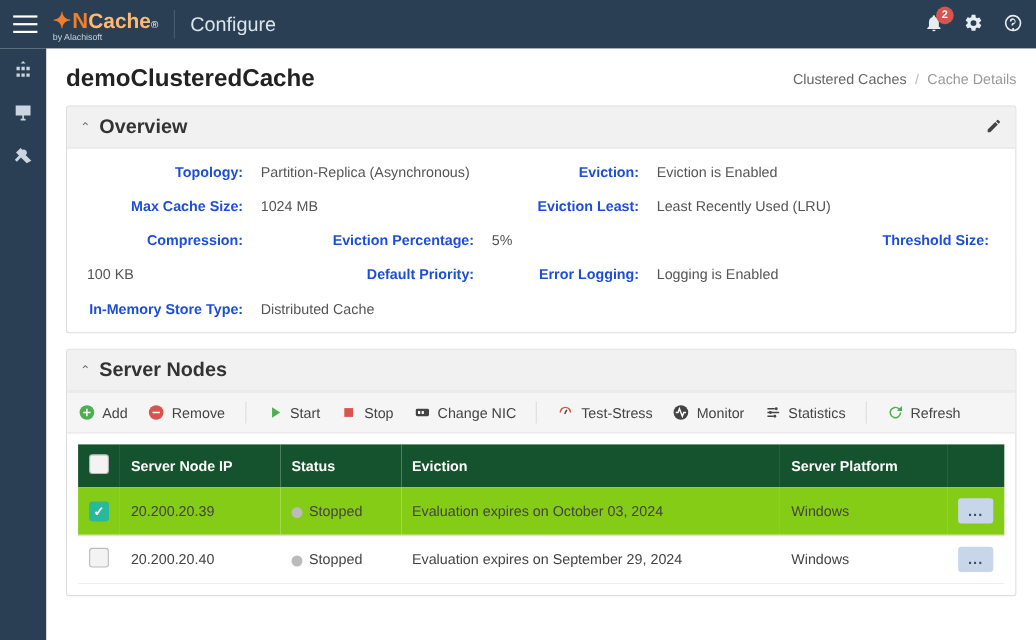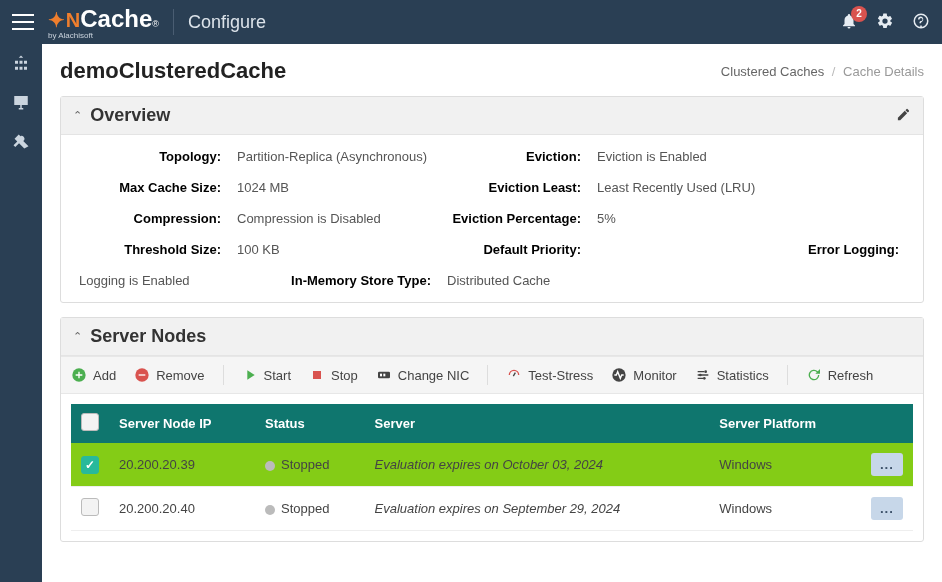--- a/index.html
+++ b/index.html
@@ -4,21 +4,21 @@
 <style>
 * { box-sizing: border-box; margin: 0; padding: 0; }
 body { font-family: "Segoe UI", Arial, sans-serif; font-size: 13px; color: #333; background: #fff; width: 942px; height: 582px; overflow: hidden; }
 
 
 .navbar { background: #2a3f54; color: #fff; height: 44px; display: flex; align-items: center; padding: 0 12px; }
 .hamburger { width: 22px; height: 16px; display: flex; flex-direction: column; justify-content: space-between; cursor: pointer; margin-right: 14px; }
 .hamburger span { display: block; height: 2px; background: #fff; }
 .brand { display: flex; align-items: center; gap: 6px; }
 .brand-logo { display: flex; align-items: baseline; }
-.brand-logo .big { font-size: 24px; font-weight: 700; color: #ffffff; }
+.brand-logo .big { font-size: 19px; font-weight: 700; color: #fdba74; }
 .brand-logo .accent { color: #ef7e2d; font-weight: 700; font-size: 20px; }
 .brand-logo sup { font-size: 9px; vertical-align: top; }
 .brand-sub { font-size: 8px; color: #c9d2dc; margin-top: -2px; }
 .divider-v { width: 1px; height: 26px; background: #4a5d72; margin: 0 14px; }
 .configure { font-size: 18px; color: #dce3ea; }
 .nav-spacer { flex: 1; }
 .nav-icons { display: flex; align-items: center; gap: 18px; }
 .bell-wrap { position: relative; }
 .badge { position: absolute; top: -6px; right: -9px; background: #d9534f; color: #fff; font-size: 10px; border-radius: 50%; width: 16px; height: 16px; display: flex; align-items: center; justify-content: center; font-weight: 600; }
 .nav-ico svg { width: 18px; height: 18px; fill: #e6ecf2; }
@@ -38,39 +38,39 @@
 
 .panel { border: 1px solid #ddd; border-radius: 3px; margin-bottom: 14px; background: #fff; }
 .panel-head { background: #f1f1f1; border-bottom: 1px solid #e4e4e4; padding: 8px 12px; display: flex; align-items: center; gap: 8px; }
 .panel-head .chev { font-size: 11px; color: #666; }
 .panel-title { font-size: 18px; font-weight: 600; }
 .panel-head .spacer { flex: 1; }
 .panel-head .edit svg { width: 15px; height: 15px; fill: #444; }
 .panel-body { padding: 14px 18px; }
 
 .kv-grid { display: grid; grid-template-columns: 148px 200px 140px auto; row-gap: 16px; column-gap: 10px; font-size: 13px; }
-.kv-grid .k { text-align: right; font-weight: 600; color: #000000; padding-right: 6px; }
+.kv-grid .k { text-align: right; font-weight: 600; color: #1d4ed8; padding-right: 6px; }
 .kv-grid .v { color: #555; }
 
 .toolbar { background: #f5f5f5; border-top: 1px solid #e7e7e7; border-bottom: 1px solid #e7e7e7; padding: 8px 10px; display: flex; gap: 18px; flex-wrap: wrap; }
 .tool-btn { display: flex; align-items: center; gap: 6px; color: #444; cursor: pointer; font-size: 13px; }
 .tool-ico { width: 16px; height: 16px; display: inline-flex; align-items: center; justify-content: center; }
 .tool-sep { width: 1px; height: 20px; background: #ddd; }
 
 .tbl-wrap { padding: 10px; }
 .tbl { width: 100%; border-collapse: collapse; }
-.tbl thead th { background: #0f766e; color: #fff; text-align: left; padding: 9px 10px; font-size: 13px; font-weight: 600; }
+.tbl thead th { background: #14532d; color: #fff; text-align: left; padding: 9px 10px; font-size: 13px; font-weight: 600; }
 .tbl thead th:first-child { width: 36px; }
 .tbl tbody td { padding: 10px; font-size: 13px; color: #444; border-bottom: 1px solid #eee; }
 .row-sel { background: #84cc16; }
 .chk { width: 18px; height: 18px; border: 1px solid #bbb; border-radius: 3px; background: #f3f3f3; display: inline-flex; align-items: center; justify-content: center; }
 .chk.checked { background: #28b99b; border-color: #28b99b; }
 .chk.checked::after { content: "✓"; color: #fff; font-size: 12px; font-weight: 700; }
 .status-dot { width: 10px; height: 10px; border-radius: 50%; background: #bbb; display: inline-block; margin-right: 6px; vertical-align: middle; }
-.license-txt { font-style: italic; color: #666; margin-top: 12px; }
+.license-txt { color: #666; margin-top: 12px; }
 .menu-btn { background: #c7d7e9; color: #3c5169; border: none; padding: 4px 9px; border-radius: 3px; cursor: pointer; font-weight: 700; letter-spacing: 1px; }
 </style>
 </head>
 <body>
 
 <div class="navbar">
   <div class="hamburger">
       <span></span>
       <span></span>
       <span></span>
@@ -156,21 +156,20 @@
           <div class="v">Partition-Replica (Asynchronous)</div>
           <div class="k">Eviction:</div>
           <div class="v">Eviction is Enabled</div>
 
           <div class="k">Max Cache Size:</div>
           <div class="v">1024 MB</div>
           <div class="k">Eviction Least:</div>
           <div class="v">Least Recently Used (LRU)</div>
 
           <div class="k">Compression:</div>
-          <div class="v">Compression is Disabled</div>
           <div class="k">Eviction Percentage:</div>
           <div class="v">5%</div>
 
           <div class="k">Threshold Size:</div>
           <div class="v">100 KB</div>
           <div class="k">Default Priority:</div>
 
           <div class="k">Error Logging:</div>
           <div class="v">Logging is Enabled</div>
           <div class="k">In-Memory Store Type:</div>
@@ -272,21 +271,21 @@
         </div>
       </div>
 
       <div class="tbl-wrap">
         <table class="tbl">
           <thead>
             <tr>
               <th><span class="chk"></span></th>
               <th>Server Node IP</th>
               <th>Status</th>
-              <th>Server</th>
+              <th>Eviction</th>
               <th>Server Platform</th>
               <th style="width:50px;"></th>
             </tr>
           </thead>
           <tbody id="nodes-body">
               <tr class="row-sel">
                 <td><span class="chk checked"></span></td>
                 <td>20.200.20.39</td>
                 <td><span class="status-dot"></span>Stopped</td>
                 <td class="license-txt">Evaluation expires on October 03, 2024</td>

